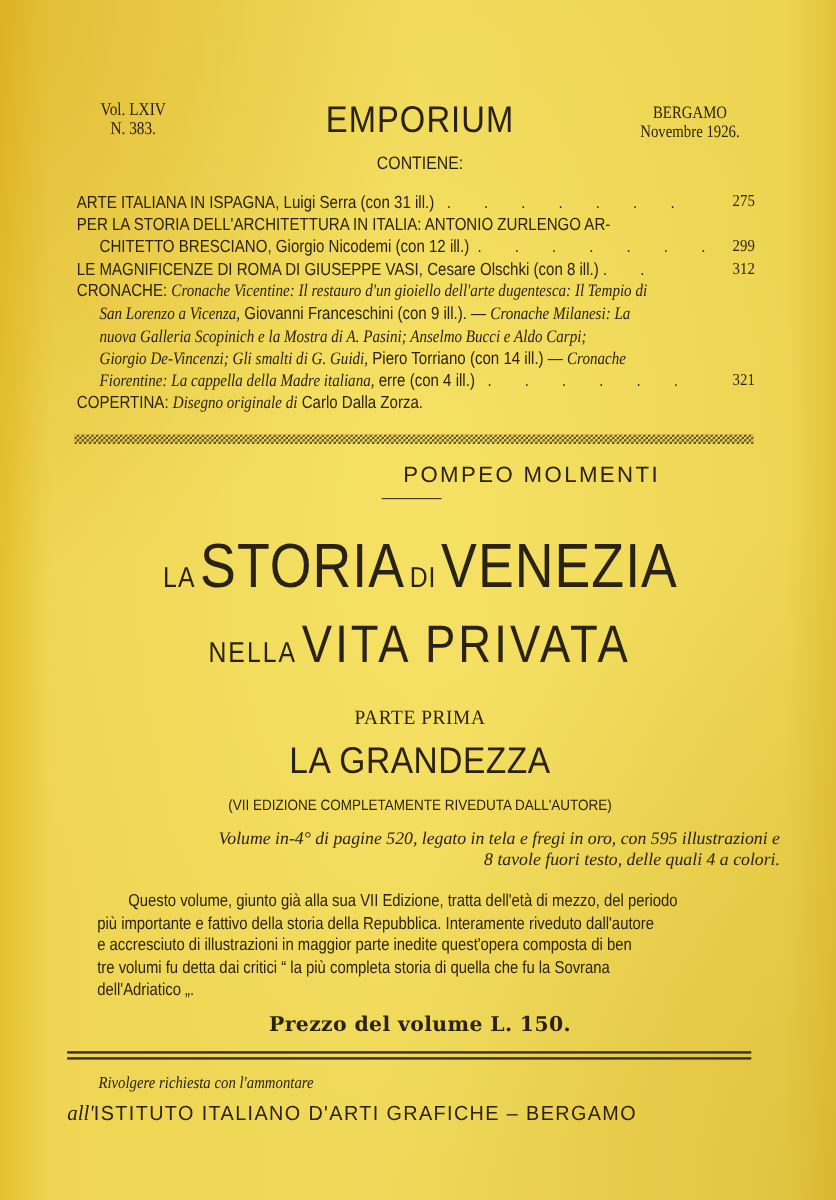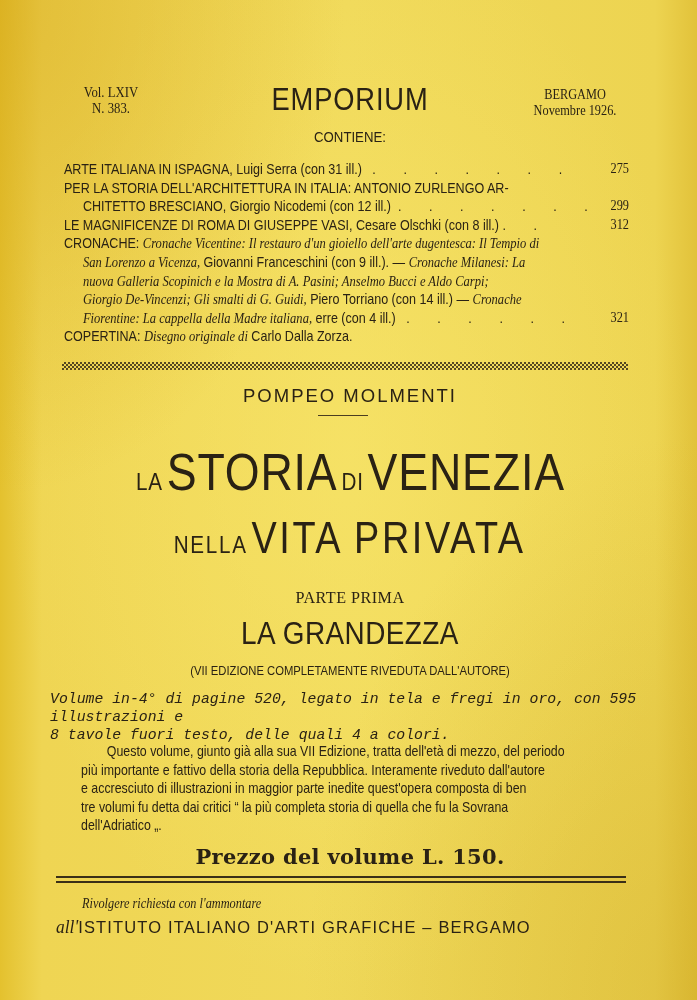--- a/index.html
+++ b/index.html
@@ -37,41 +37,41 @@
     .checker {
       left: 62px; top: 362px; width: 566px; height: 8px;
       background-image:
         linear-gradient(45deg, #3b3018 25%, transparent 25%, transparent 75%, #3b3018 75%),
         linear-gradient(45deg, #3b3018 25%, transparent 25%, transparent 75%, #3b3018 75%);
       background-size: 4px 4px;
       background-position: 0 0, 2px 2px;
       opacity: 0.85;
     }
 
-    .author { left: 150px; top: 385px; width: 400px; text-align: center; font-family: "Liberation Sans", sans-serif; font-size: 18.5px; letter-spacing: 2px; }
+    .author { left: 150px; top: 385px; width: 400px; text-align: right; font-family: "Liberation Sans", sans-serif; font-size: 18.5px; letter-spacing: 2px; }
     .author-rule { left: 318px; top: 415px; width: 50px; height: 1px; background: #4a3d20; }
 
     
     .title1 { left: 30px; top: 442px; width: 640px; text-align: center; font-family: "Liberation Sans", sans-serif; font-weight: 300; white-space: nowrap; }
     .title1 .sm { font-size: 24px; letter-spacing: 1px; }
     .title1 .lg { font-size: 52px; letter-spacing: 1px; }
     .title-line { display: inline-block; transform: scaleX(0.86); transform-origin: center; }
     .title2 { left: 30px; top: 513px; width: 640px; text-align: center; font-family: "Liberation Sans", sans-serif; white-space: nowrap; }
     .title2 .sm { font-size: 24px; letter-spacing: 2px; }
     .title2 .lg { font-size: 44px; letter-spacing: 3px; }
 
     .parte { left: 200px; top: 588px; width: 300px; text-align: center; font-family: "Liberation Serif", serif; font-size: 17px; letter-spacing: 0.5px; transform: scaleX(0.95); transform-origin: center top; }
     .grandezza { left: 150px; top: 616px; width: 400px; text-align: center; font-family: "Liberation Sans", sans-serif; font-size: 31px; letter-spacing: 0.5px; transform: scaleX(0.9); transform-origin: center top; }
     .edizione { left: 100px; top: 664px; width: 500px; text-align: center; font-family: "Liberation Sans", sans-serif; font-size: 12.5px; transform: scaleX(0.9); transform-origin: center top; }
-    .desc { left: 50px; top: 690px; width: 600px; text-align: left; font-family: Liberation Mono, monospace; font-style: italic; font-size: 14.8px; line-height: 18px; }
+    .desc { left: 50px; top: 690px; width: 600px; text-align: right; font-family: Liberation Serif, serif; font-style: italic; font-size: 14.8px; line-height: 18px; }
 
     .body-text { left: 52px; top: 742px; width: 580px; font-family: "Liberation Sans", sans-serif; font-size: 14.4px; line-height: 18.5px; text-align: justify; margin-left: 29px; }
     .body-text .ln { display: block; white-space: nowrap; transform: scaleX(0.86); transform-origin: left center; }
 
-    .prezzo { left: 150px; top: 844px; width: 400px; text-align: center; font-family: "DejaVu Serif", serif; font-weight: bold; font-size: 21px; letter-spacing: 0.3px; }
+    .prezzo { left: 150px; top: 844px; width: 400px; text-align: center; font-family: "DejaVu Serif", serif; font-weight: bold; font-size: 17px; letter-spacing: 0.3px; }
 
     .rule-top { left: 56px; top: 876px; width: 570px; height: 2px; background: #3a2f17; }
     .rule-bot { left: 56px; top: 881px; width: 570px; height: 2px; background: #3a2f17; }
 
     .rivolgere { left: 82px; top: 896px; font-family: "Liberation Serif", serif; font-style: italic; font-size: 14px; transform: scaleX(0.88); transform-origin: left top; white-space: nowrap; }
     .istituto { left: 56px; top: 917px; white-space: nowrap; font-family: "Liberation Sans", sans-serif; font-size: 17px; letter-spacing: 1.2px; transform: scaleX(0.97); transform-origin: left top; }
     .istituto .all { font-family: "Liberation Serif", serif; font-style: italic; font-size: 18px; letter-spacing: 0; }
   </style>
 </head>
 <body>

